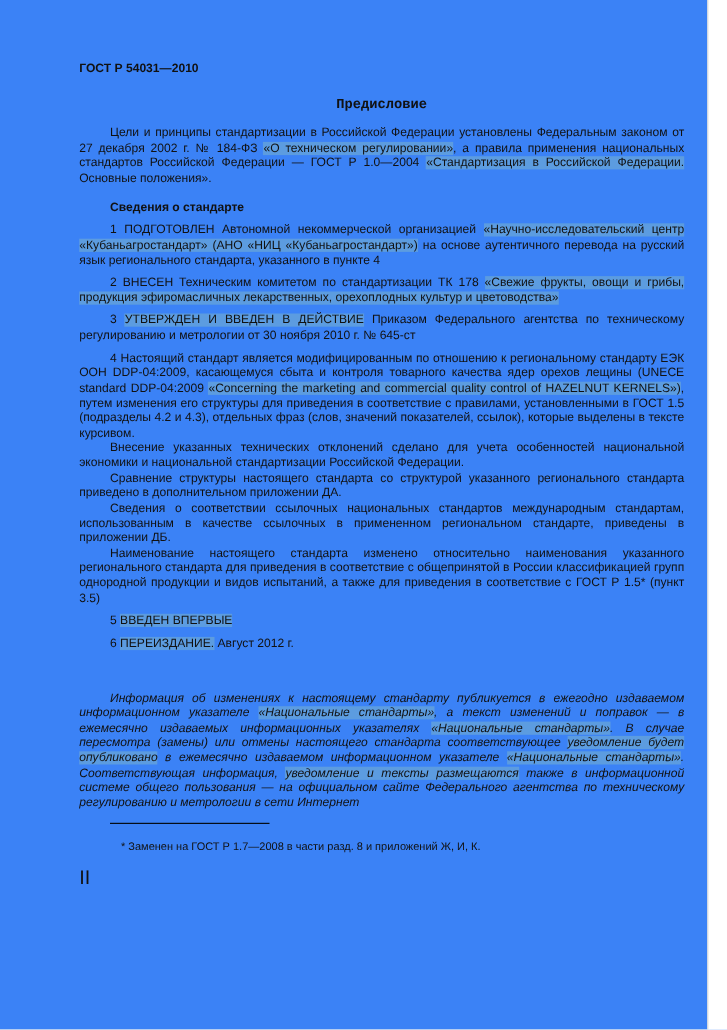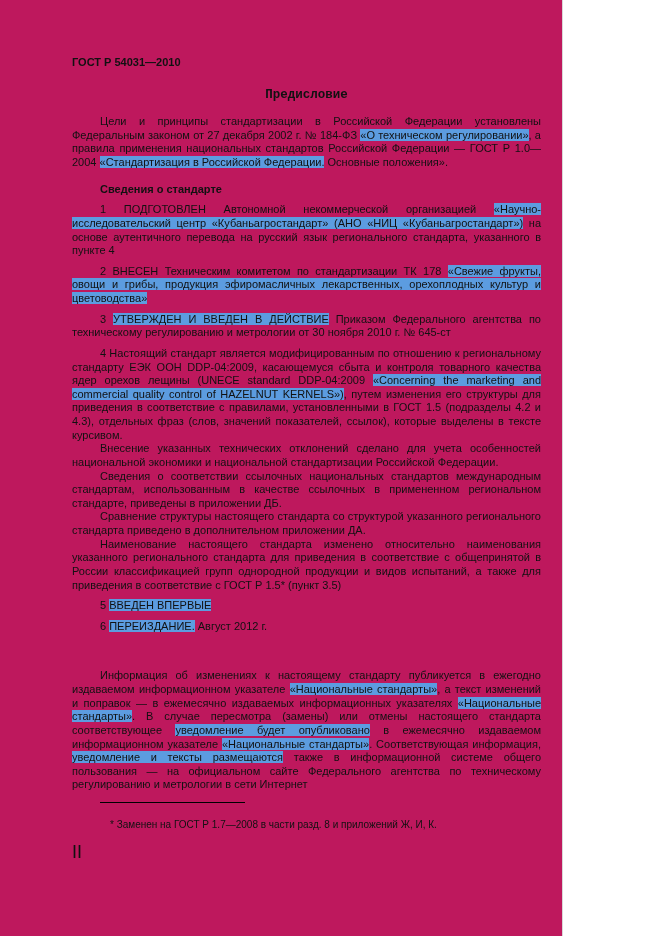--- a/index.html
+++ b/index.html
@@ -1,32 +1,32 @@
 <!DOCTYPE html>
 <html style="--hl: #5c9ce0;"><head>
 <meta charset="utf-8">
 <style>
   html,body{margin:0;padding:0;background:#ffffff;}
   .page{
     position:relative;
-    width:562px;height:936px;
+    width:643px;height:936px;
     box-sizing:border-box;
-    background:#be185d;
+    background:#3b82f6;
     outline:1px solid #d8d8d8;
     padding:56px 21px 0 72px;
     font-family:"Liberation Sans","DejaVu Sans",sans-serif;
     font-size:11px;line-height:1.24;color:#111;
     overflow:hidden;
   }
   p{margin:0;text-align:justify;}
   .indent{text-indent:28px;}
   .item{margin-top:7px;}
   .heading{font-weight:bold;text-indent:28px;margin-top:13px;}
   .gap{margin-top:36px;}
-  .italic{}
+  .italic{font-style:italic;}
   .hl{background:var(--hl,#5c9ce0);}
   .doc-code{font-weight:bold;font-size:11px;}
   .doc-title{text-align:center;font-weight:bold;font-size:12.5px;margin:18px 0 12px 0;font-family:Liberation Mono, monospace;}
   .footnote-section{margin-top:10px;}
   .footnote-rule{width:145px;height:0;border-top:1px solid #000;margin-left:28px;}
   .footnote-text{font-size:10px;text-indent:38px;margin-top:16px;text-align:left;}
   .copyright{text-align:right;margin-top:12px;line-height:1.3;}
   .legal{margin-top:26px;}
   .page-number{margin-top:10px;font-size:18px;text-align:left;text-indent:0;}
 </style>
@@ -40,22 +40,22 @@
   <p class="doc-title">Предисловие</p>
 
   <div>
       <p class="indent"><span>Цели и принципы стандартизации в Российской Федерации установлены Федеральным законом от 27 декабря 2002 г. № 184-ФЗ </span><span class="hl">«О техническом регулировании»</span><span>, а правила применения национальных стандартов Российской Федерации — ГОСТ Р 1.0—2004 </span><span class="hl">«Стандартизация в Российской Федерации.</span><span> Основные положения».</span></p>
       <p class="heading"><span>Сведения о стандарте</span></p>
       <p class="indent item"><span>1 ПОДГОТОВЛЕН Автономной некоммерческой организацией </span><span class="hl">«Научно-исследовательский центр «Кубаньагростандарт» (АНО «НИЦ «Кубаньагростандарт»)</span><span> на основе аутентичного перевода на русский язык регионального стандарта, указанного в пункте 4</span></p>
       <p class="indent item"><span>2 ВНЕСЕН Техническим комитетом по стандартизации ТК 178 </span><span class="hl">«Свежие фрукты, овощи и грибы, продукция эфиромасличных лекарственных, орехоплодных культур и цветоводства»</span></p>
       <p class="indent item"><span>3 </span><span class="hl">УТВЕРЖДЕН И ВВЕДЕН В ДЕЙСТВИЕ</span><span> Приказом Федерального агентства по техническому регулированию и метрологии от 30 ноября 2010 г. № 645-ст</span></p>
       <p class="indent item"><span>4 Настоящий стандарт является модифицированным по отношению к региональному стандарту ЕЭК ООН DDP-04:2009, касающемуся сбыта и контроля товарного качества ядер орехов лещины (UNECE standard DDP-04:2009 </span><span class="hl">«Concerning the marketing and commercial quality control of HAZELNUT KERNELS»)</span><span>, путем изменения его структуры для приведения в соответствие с правилами, установленными в ГОСТ 1.5 (подразделы 4.2 и 4.3), отдельных фраз (слов, значений показателей, ссылок), которые выделены в тексте курсивом.</span></p>
       <p class="indent"><span>Внесение указанных технических отклонений сделано для учета особенностей национальной экономики и национальной стандартизации Российской Федерации.</span></p>
+      <p class="indent"><span>Сравнение структуры настоящего стандарта со структурой указанного регионального стандарта приведено в дополнительном приложении ДА.</span></p>
       <p class="indent"><span>Сведения о соответствии ссылочных национальных стандартов международным стандартам, использованным в качестве ссылочных в примененном региональном стандарте, приведены в приложении ДБ.</span></p>
-      <p class="indent"><span>Сравнение структуры настоящего стандарта со структурой указанного регионального стандарта приведено в дополнительном приложении ДА.</span></p>
       <p class="indent"><span>Наименование настоящего стандарта изменено относительно наименования указанного регионального стандарта для приведения в соответствие с общепринятой в России классификацией групп однородной продукции и видов испытаний, а также для приведения в соответствие с ГОСТ Р 1.5* (пункт 3.5)</span></p>
       <p class="indent item"><span>5 </span><span class="hl">ВВЕДЕН ВПЕРВЫЕ</span></p>
       <p class="indent item"><span>6 </span><span class="hl">ПЕРЕИЗДАНИЕ.</span><span> Август 2012 г.</span></p>
       <p class="indent italic gap"><span>Информация об изменениях к настоящему стандарту публикуется в ежегодно издаваемом информационном указателе </span><span class="hl">«Национальные стандарты»</span><span>, а текст изменений и поправок — в ежемесячно издаваемых информационных указателях </span><span class="hl">«Национальные стандарты»</span><span>. В случае пересмотра (замены) или отмены настоящего стандарта соответствующее </span><span class="hl">уведомление будет опубликовано</span><span> в ежемесячно издаваемом информационном указателе </span><span class="hl">«Национальные стандарты»</span><span>. Соответствующая информация, </span><span class="hl">уведомление и тексты размещаются</span><span> также в информационной системе общего пользования — на официальном сайте Федерального агентства по техническому регулированию и метрологии в сети Интернет</span></p>
     </div>
 
   <div class="footnote-section">
     <div class="footnote-rule"></div>
     <p class="footnote-text">* Заменен на ГОСТ Р 1.7—2008 в части разд. 8 и приложений Ж, И, К.</p>
   </div>

